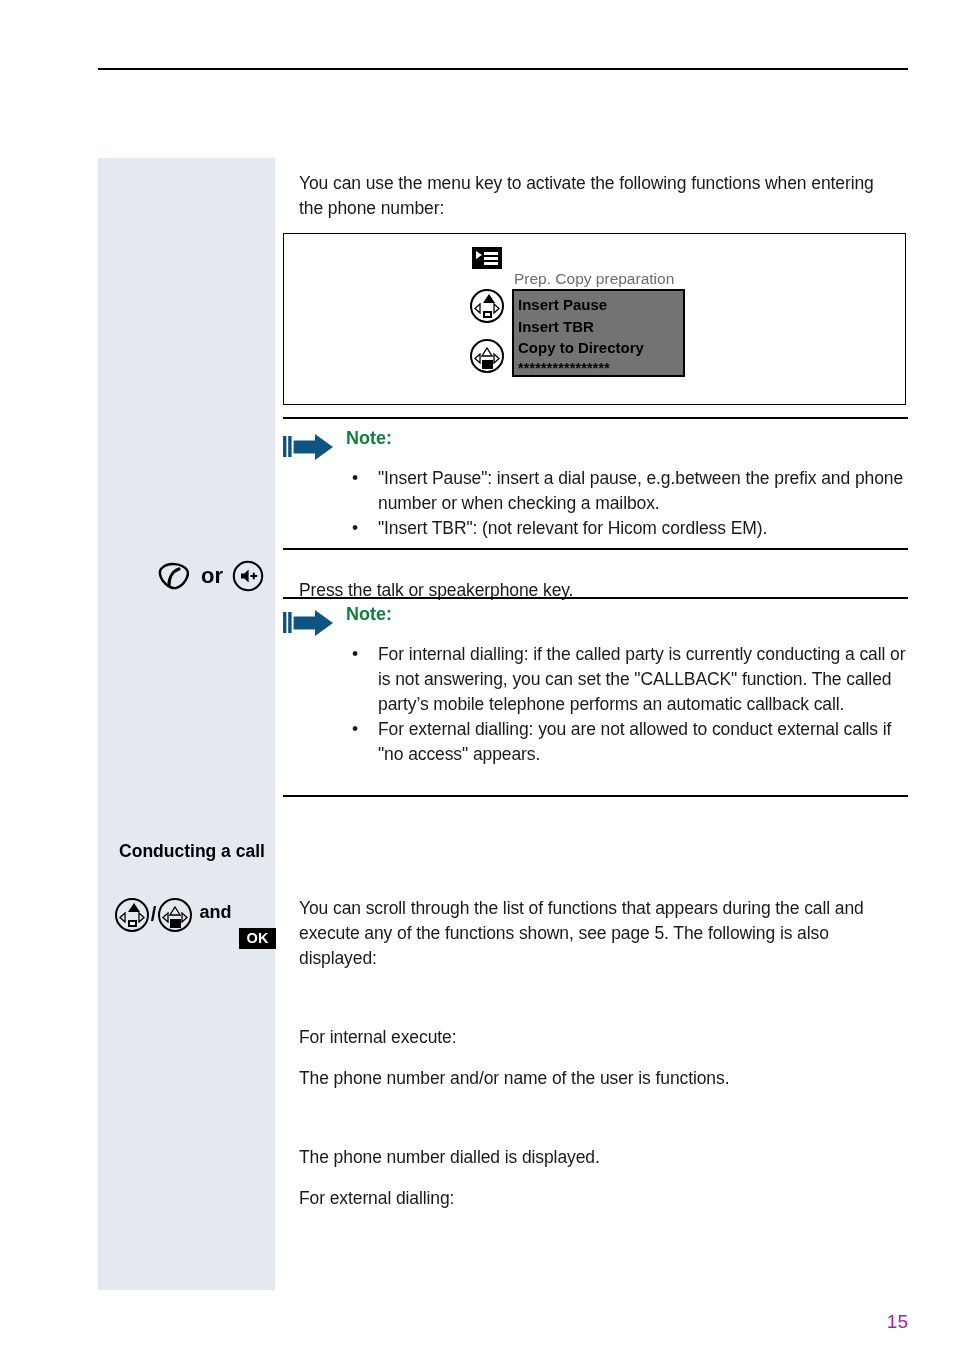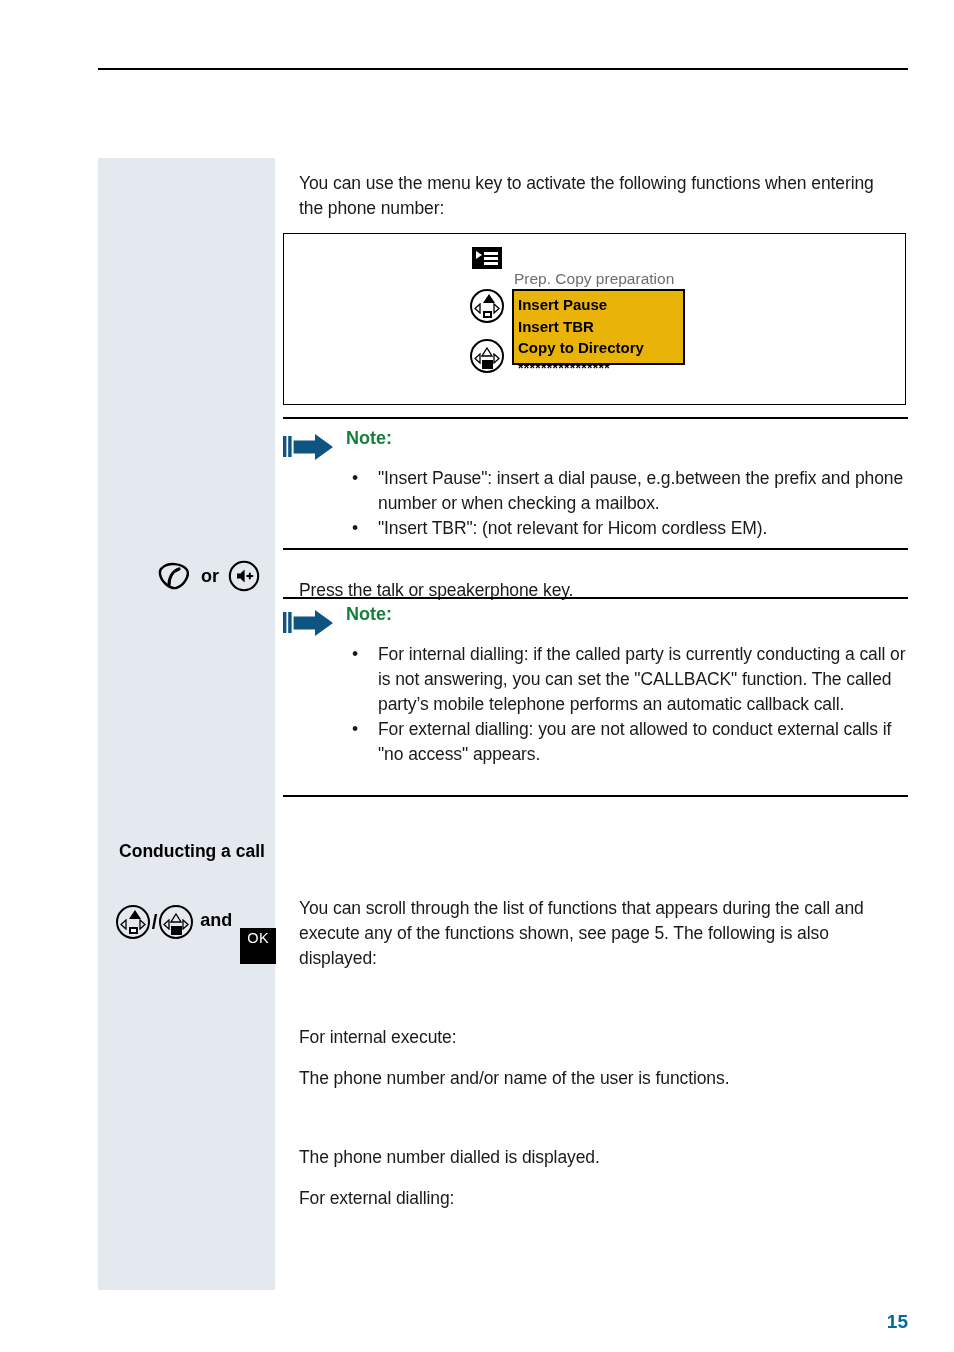--- a/index.html
+++ b/index.html
@@ -114,24 +114,24 @@
     font-size: 15.5px;
     color: #6d6d6d;
     white-space: nowrap;
   }
 
   .display-list {
     position: absolute;
     left: 228px;
     top: 55px;
     width: 173px;
-    height: 76px;
+    height: 88px;
     border: 2px solid #000;
     box-sizing: border-box;
-    background: #eab308;
+    background: #737373;
     padding: 3px 0 0 4px;
   }
   .display-list .dl-item {
     font-size: 15px;
     font-weight: bold;
     line-height: 21.5px;
     color: #000;
     white-space: nowrap;
   }
   .display-list .dl-stars {
@@ -261,21 +261,21 @@
   
   .talk-row {
     position: absolute;
     left: 60px;
     top: 402px;
     display: flex;
     align-items: center;
     gap: 9px;
   }
   .or-word {
-    font-size: 18px;
+    font-size: 22px;
     font-weight: bold;
     color: #000;
   }
 
   .talk-icon { width: 34px; height: 30px; }
   .speaker-icon { width: 32px; height: 32px; }
 
   .margin-heading {
     position: absolute;
     left: 8px;
@@ -306,35 +306,35 @@
   .and-word {
     font-size: 18px;
     font-weight: bold;
     color: #000;
     margin: 0 7px 4px 6px;
   }
   .ok-key {
     background: #000;
     color: #fff;
     font-size: 14.5px;
-    font-weight: normal;
-    padding: 3px 7px 19px 7px;
+    font-weight: bold;
+    padding: 3px 7px 4px 7px;
     line-height: 14px;
     letter-spacing: 0.4px;
     margin-top: 48px;
   }
 
   
   .page-number {
     position: absolute;
     right: 46px;
     top: 1311px;
     font-size: 19px;
-    font-weight: bold;
-    color: #0369a1;
+    font-weight: normal;
+    color: #a21caf;
   }
 </style>
 </head>
 <body>
 
 <div class="page">
 
   <div class="header-rule"></div>
 
   <div class="margin-col">

